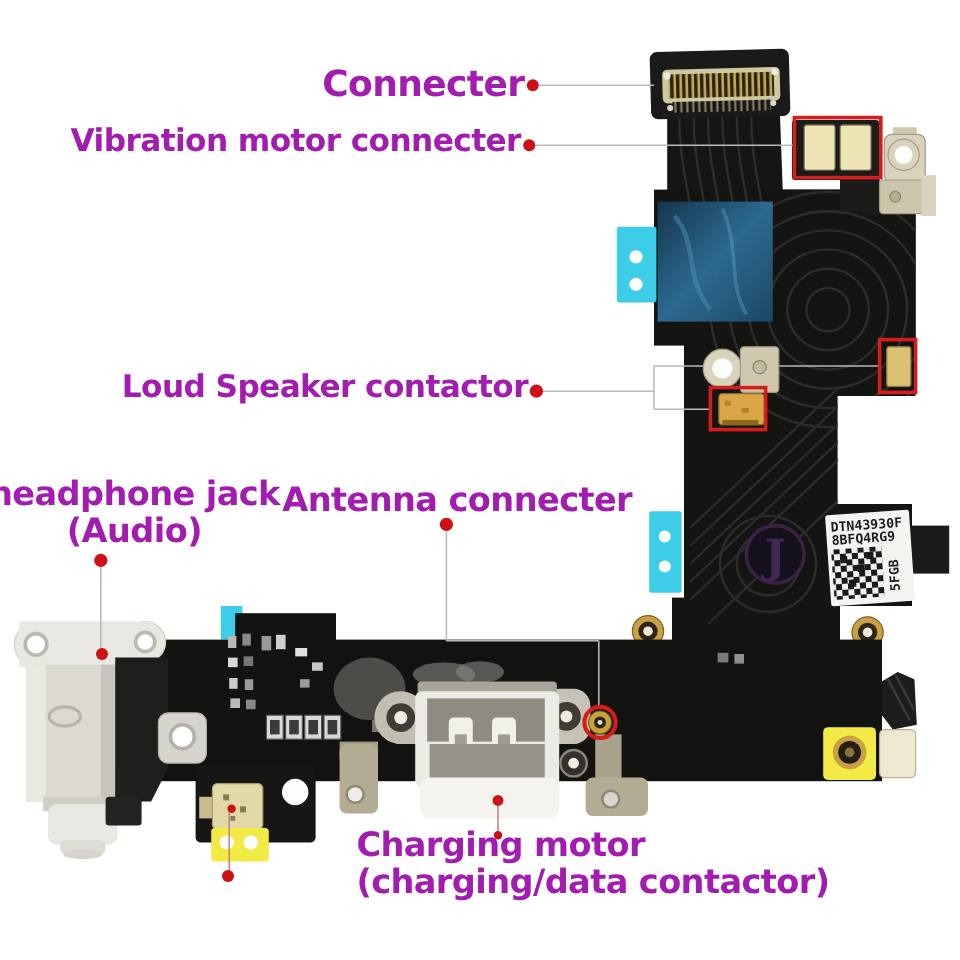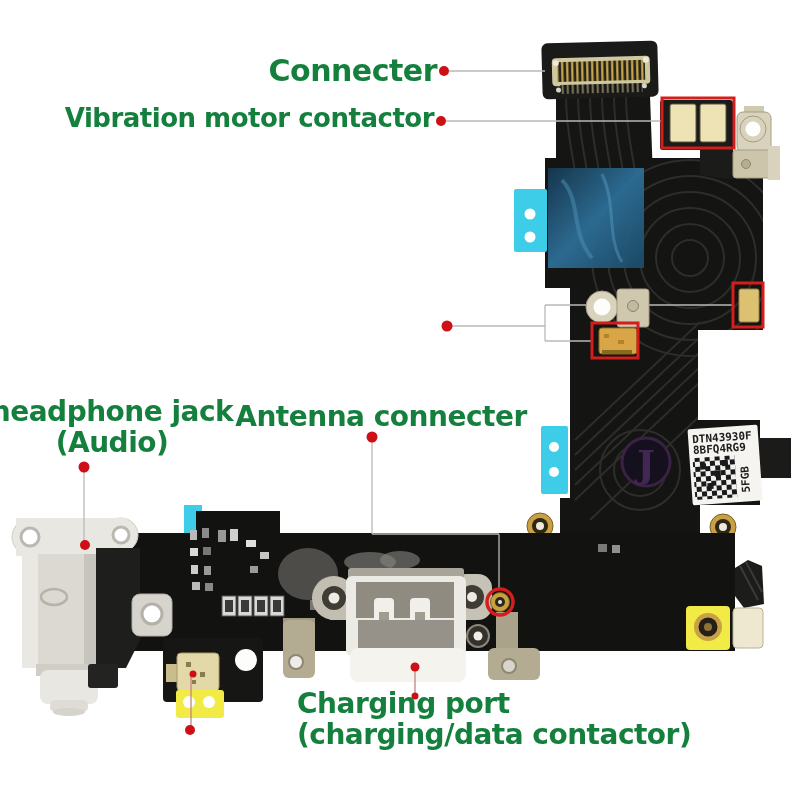--- a/index.html
+++ b/index.html
@@ -1,19 +1,19 @@
 <!DOCTYPE html>
 <html><head>
 <meta charset="utf-8">
 <style>
   html,body{margin:0;padding:0;background:#ffffff;}
   .stage{position:relative;width:800px;height:800px;background:#ffffff;overflow:hidden;
          font-family:"DejaVu Sans", sans-serif;}
   .stage svg{position:absolute;left:0;top:0;}
-  .callout{position:absolute;color:#15803d;font-weight:bold;white-space:nowrap;
+  .callout{position:absolute;color:#a21caf;font-weight:bold;white-space:nowrap;
            letter-spacing:-0.5px;line-height:1.12;}
   .r{text-align:right;}
   .c{text-align:center;transform:translateX(-50%);}
   .fs30{font-size:30px;} .fs27{font-size:26px;} .fs28{font-size:28px;}
   .sub{display:block;}
 </style>
 </head>
 <body>
 
 <div class="stage">
@@ -324,29 +324,30 @@
     <circle cx="372" cy="437" r="5.5" fill="#cc1016"></circle>
     <circle cx="190" cy="730" r="5" fill="#cc1016"></circle>
     <circle cx="193" cy="674" r="3.5" fill="#cc1016"></circle>
     <circle cx="415" cy="667" r="4.5" fill="#cc1016"></circle>
     <circle cx="415" cy="696" r="3.5" fill="#cc1016"></circle>
   </g>
 </svg>
 
   <div class="callout r fs30" style="right:363px;top:54px;">Connecter</div>
 
-  <div class="callout r fs27" style="right:366px;top:104px;">Vibration motor contactor</div>
-
+  <div class="callout r fs27" style="right:366px;top:104px;">Vibration motor connecter</div>
+
+  <div class="callout r fs27" style="right:360px;top:309px;">Loud Speaker contactor</div>
 
   <div class="callout c fs28" style="left:112px;top:396px;">
     <span>headphone jack</span>
     <span class="sub">(Audio)</span>
   </div>
 
   <div class="callout c fs28" style="left:381px;top:401px;">Antenna connecter</div>
 
 
   <div class="callout fs28" style="left:297px;top:688px;">
-    <span>Charging port</span>
+    <span>Charging motor</span>
     <span class="sub">(charging/data contactor)</span>
   </div>
 
 </div>
 
 </body></html>

